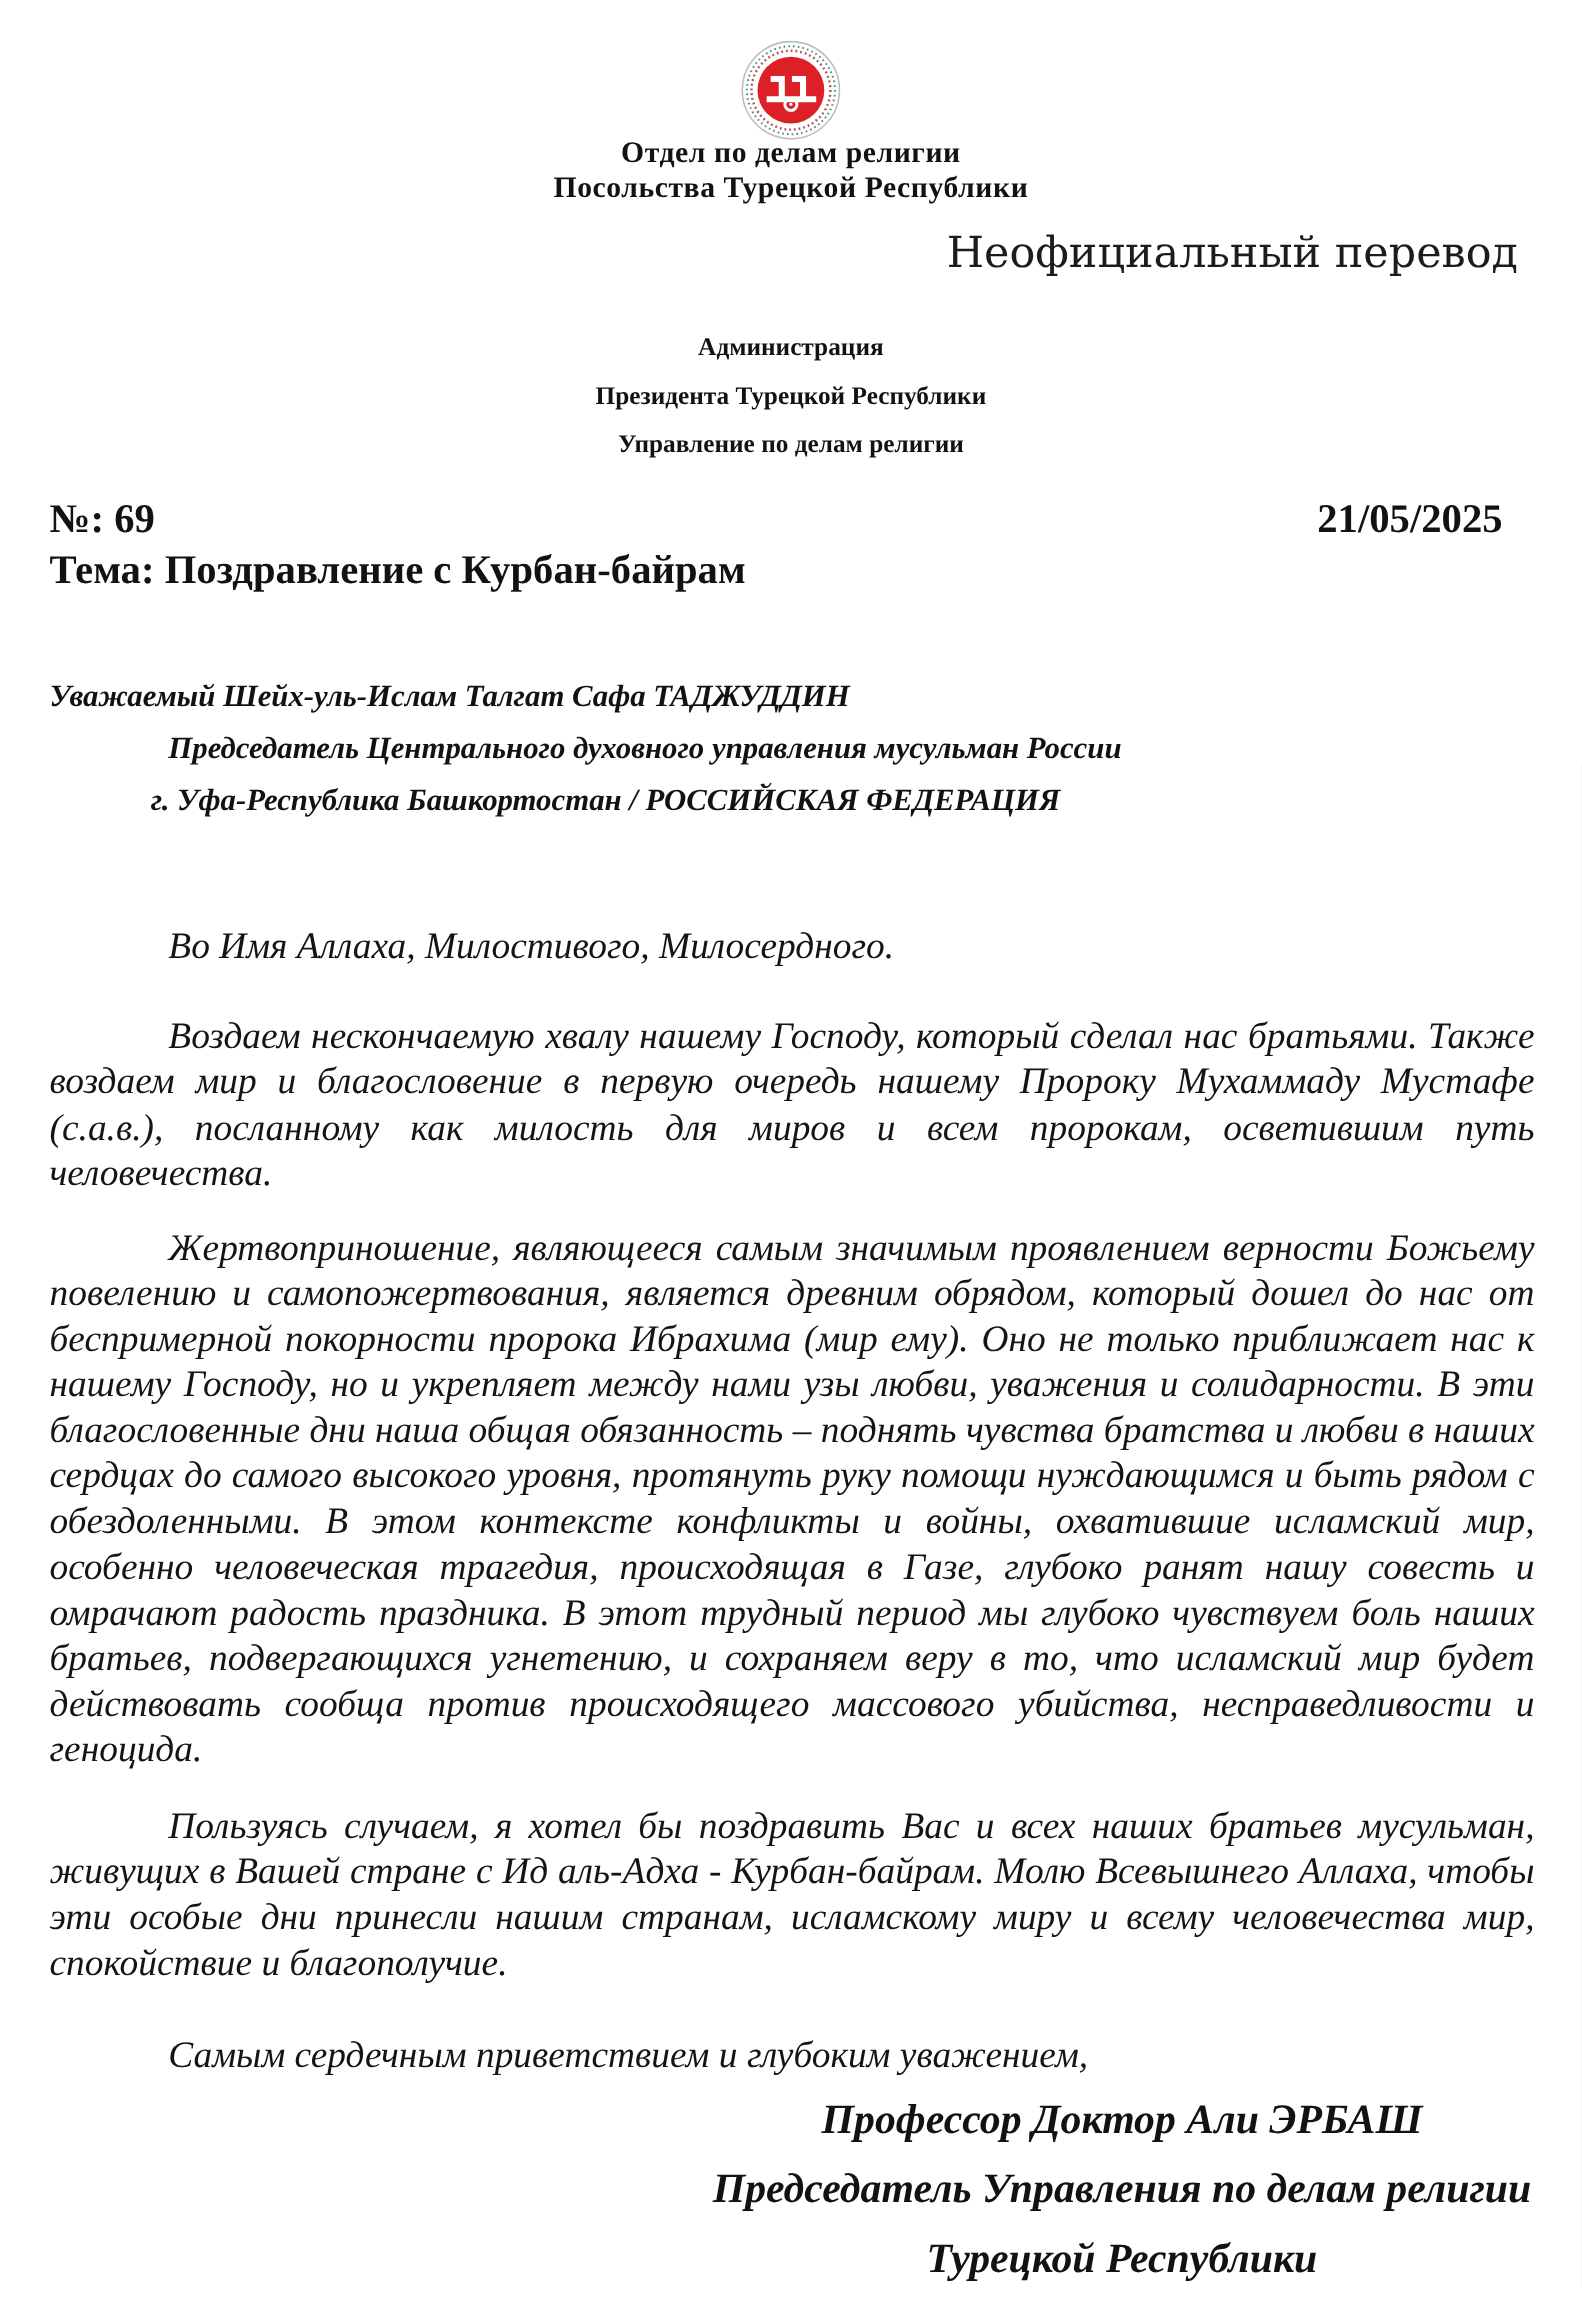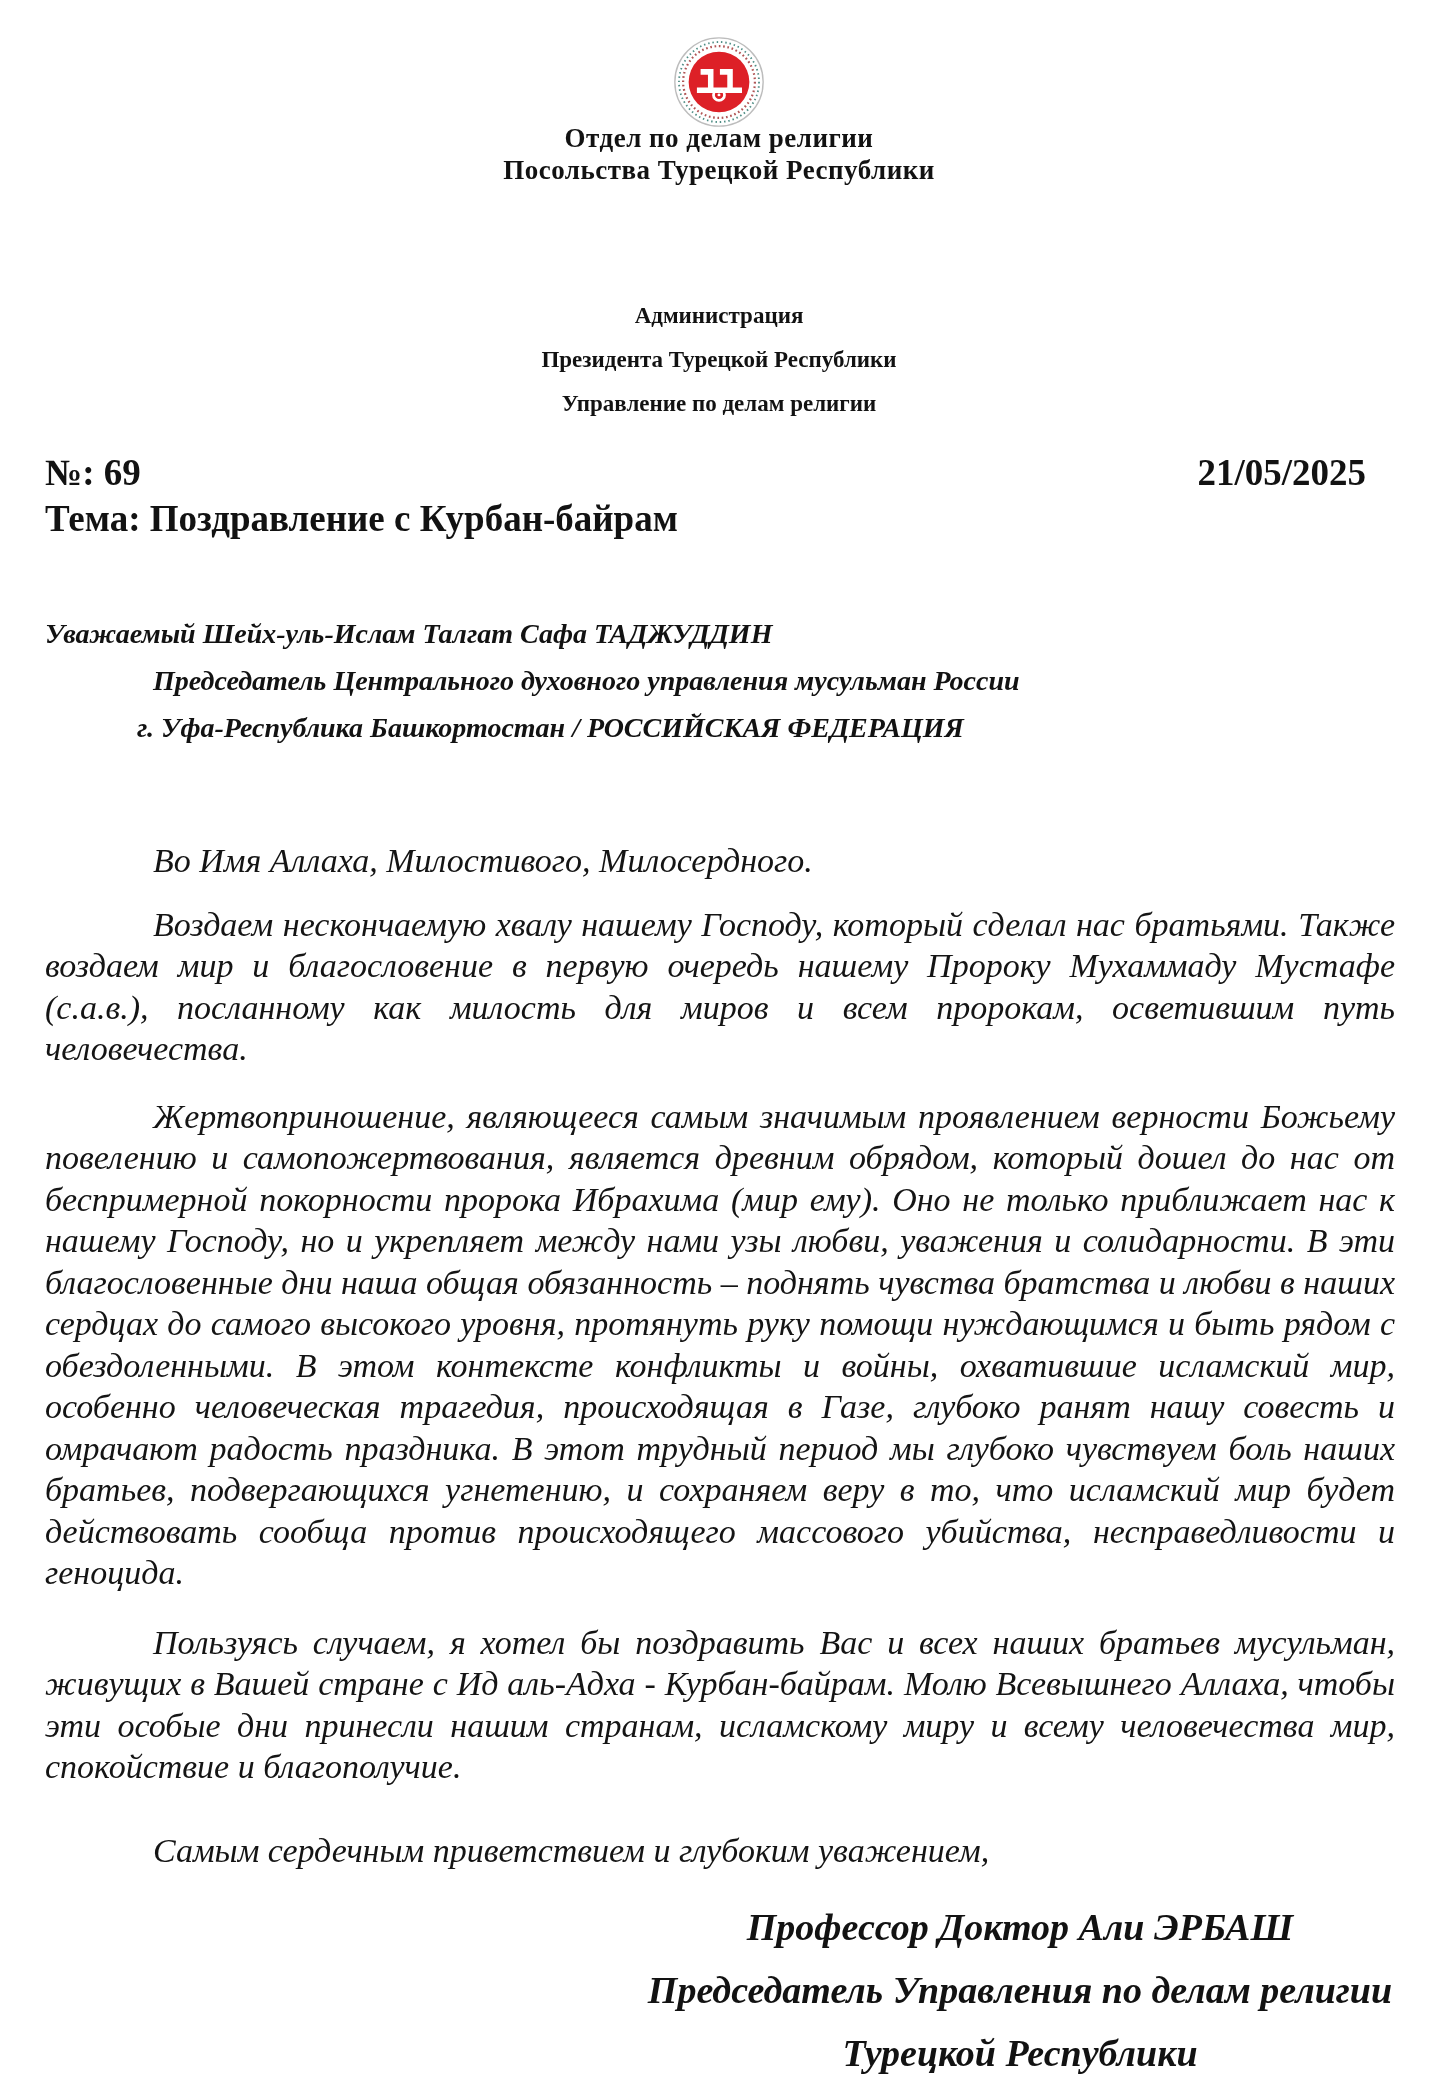--- a/index.html
+++ b/index.html
@@ -65,21 +65,21 @@
 
   
   .letter-body{
     position:absolute;top:840px;left:45px;width:1350px;
     font-style:italic;
     font-size:34px;line-height:41.5px;
     text-align:justify;
     color:#141414;
   }
   .letter-body p{margin:0;text-indent:108px;}
-  .letter-body p.p1{margin-bottom:22px;text-align:left;}
+  .letter-body p.p1{margin-bottom:40px;text-align:left;}
   .letter-body p.p2{margin-bottom:26px;}
   .letter-body p.p3{margin-bottom:28px;}
   .letter-body p.p4{margin-bottom:42px;}
   .letter-body p.p5{text-align:left;}
 
   
   .signature-block{
     position:absolute;top:1896px;left:590px;width:860px;
     text-align:center;
     font-style:italic;font-weight:700;
@@ -105,20 +105,21 @@
       <circle cx="50" cy="64" r="6" fill="none" stroke="#ffffff" stroke-width="3"></circle>
       <circle cx="50" cy="64" r="1.6" fill="#ffffff"></circle>
     </svg>
   </div>
 
   <div class="org-header">
     <div>Отдел по делам религии</div>
     <div>Посольства Турецкой Республики</div>
   </div>
 
+  <div class="translation-note">Неофициальный перевод</div>
 
   <div class="title-block">
     <div>Администрация</div>
     <div>Президента Турецкой Республики</div>
     <div>Управление по делам религии</div>
   </div>
 
   <div class="ref-row">
     <span>№: 69</span>
     <span>21/05/2025</span>

